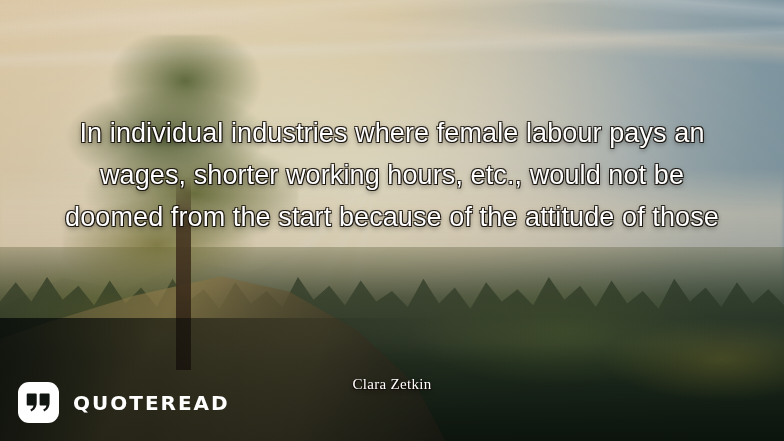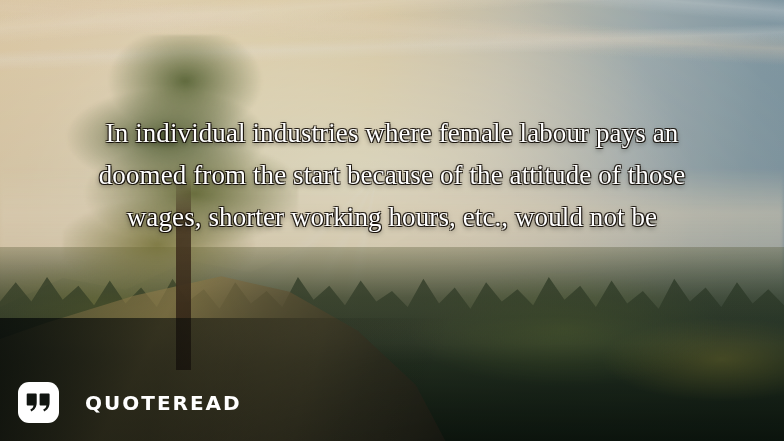--- a/index.html
+++ b/index.html
@@ -174,21 +174,21 @@
   .quote-block {
     position: absolute;
     left: 0;
     right: 0;
     top: 112px;
     text-align: center;
     padding: 0 22px;
     box-sizing: border-box;
   }
   .quote-line {
-    font-family: Liberation Serif, serif;
+    font-family: Liberation Sans, sans-serif;
     font-size: 27px;
     line-height: 42px;
     color: #ffffff;
     letter-spacing: .1px;
     white-space: nowrap;
     text-shadow:
       1px 1px 0 rgba(20,14,8,.92),
       -1px 1px 0 rgba(20,14,8,.80),
       1px -1px 0 rgba(20,14,8,.80),
       -1px -1px 0 rgba(20,14,8,.80),
@@ -212,21 +212,21 @@
       0 2px 4px rgba(0,0,0,.6);
   }
 
   
   .brand {
     position: absolute;
     left: 18px;
     bottom: 18px;
     display: flex;
     align-items: center;
-    gap: 26px;
+    gap: 14px;
   }
   .brand-mark {
     width: 41px;
     height: 41px;
     border-radius: 11px;
     background: #ffffff;
     display: flex;
     align-items: center;
     justify-content: center;
   }
@@ -252,24 +252,25 @@
   <div class="bg-layer bg-forest"></div>
   <div class="bg-layer bg-treeline"></div>
   <div class="bg-layer bg-rock"></div>
   <div class="bg-layer bg-tree-canopy"></div>
   <div class="bg-layer bg-tree-trunk"></div>
   <div class="bg-layer bg-scrim"></div>
   <div class="bg-layer bg-brandfade"></div>
 
   <div class="quote-block">
     <div class="quote-line">In individual industries where female labour pays an</div>
+    <div class="quote-line">wages, shorter working hours, etc., would not be</div>
     <div class="quote-line">doomed from the start because of the attitude of those</div>
-    <div class="quote-line">wages, shorter working hours, etc., would not be</div>
   </div>
 
+  <div class="author">Clara Zetkin</div>
 
   <div class="brand">
     <div class="brand-mark">
       <svg width="25" height="19" viewBox="0 0 25 19" aria-hidden="true">
         <path d="M1.6 0.6 h8.2 a0.9 0.9 0 0 1 0.9 0.9 v8.0 c0 4.6 -2.2 7.4 -5.4 8.9 l-1.0 -1.8 c1.9 -1.0 3.0 -2.4 3.2 -4.2 h-5.9 a0.9 0.9 0 0 1 -0.9 -0.9 v-10.0 a0.9 0.9 0 0 1 0.9 -0.9 z" fill="#111511"></path>
         <path d="M14.5 0.6 h8.2 a0.9 0.9 0 0 1 0.9 0.9 v8.0 c0 4.6 -2.2 7.4 -5.4 8.9 l-1.0 -1.8 c1.9 -1.0 3.0 -2.4 3.2 -4.2 h-5.9 a0.9 0.9 0 0 1 -0.9 -0.9 v-10.0 a0.9 0.9 0 0 1 0.9 -0.9 z" fill="#111511"></path>
       </svg>
     </div>
     <div class="brand-name">QUOTEREAD</div>
   </div>

